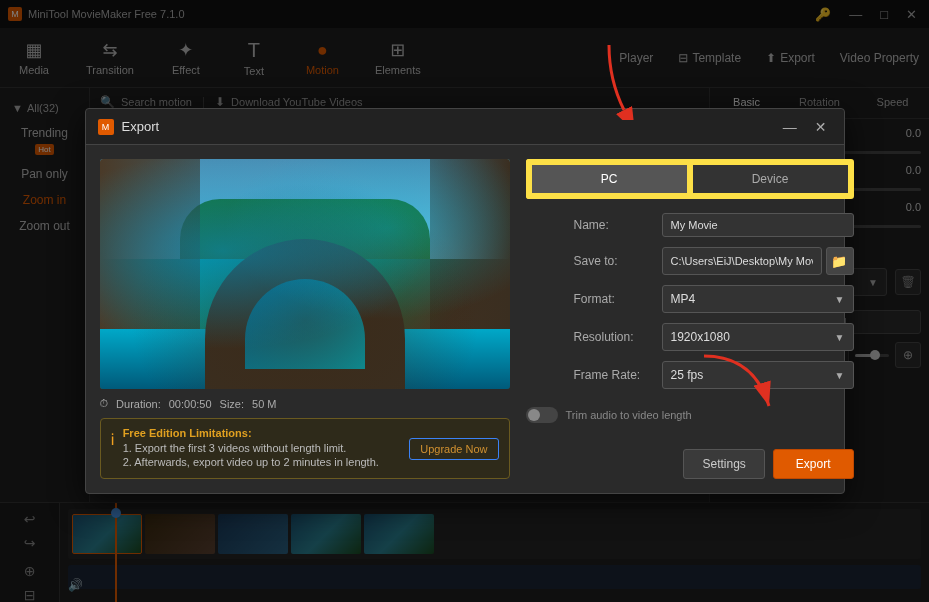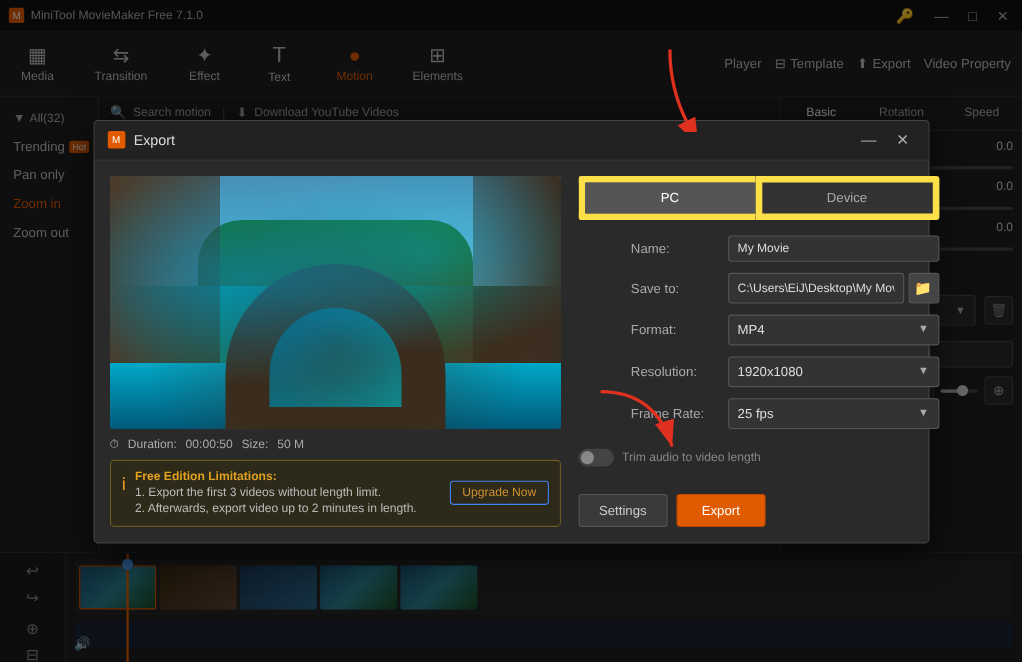--- a/index.html
+++ b/index.html
@@ -82,21 +82,21 @@
     .toolbar-item.active .toolbar-icon { color: #e05a00; }
     .toolbar-label {
       font-size: 11px;
       color: #bbb;
     }
 
     
     .toolbar-right {
       margin-left: auto;
       display: flex;
-      gap: 12px;
+      gap: 25px;
       align-items: center;
     }
     .toolbar-right-btn {
       display: flex;
       align-items: center;
       gap: 4px;
       cursor: pointer;
       color: #bbb;
       font-size: 12px;
     }
@@ -117,20 +117,21 @@
       flex-direction: column;
     }
     .sidebar-item {
       padding: 6px 12px;
       cursor: pointer;
       font-size: 12px;
       color: #bbb;
       display: flex;
       align-items: center;
       gap: 4px;
+      flex-direction: column;
     }
     .sidebar-item.red { color: #e05a00; }
     .hot-badge {
       background: #e05a00;
       color: white;
       font-size: 8px;
       padding: 1px 3px;
       border-radius: 2px;
     }
     .sidebar-header {
@@ -591,20 +592,21 @@
       position: absolute;
       top: 2px;
       left: 2px;
     }
     .toggle-label {
       font-size: 11px;
       color: #888;
     }
     .modal-footer {
       display: flex;
+      justify-content: flex-end;
       gap: 8px;
       margin-top: auto;
       padding-top: 14px;
     }
     .btn-settings {
       background: #3a3a3a;
       border: 1px solid #555;
       color: #ccc;
       font-size: 12px;
       padding: 7px 18px;

